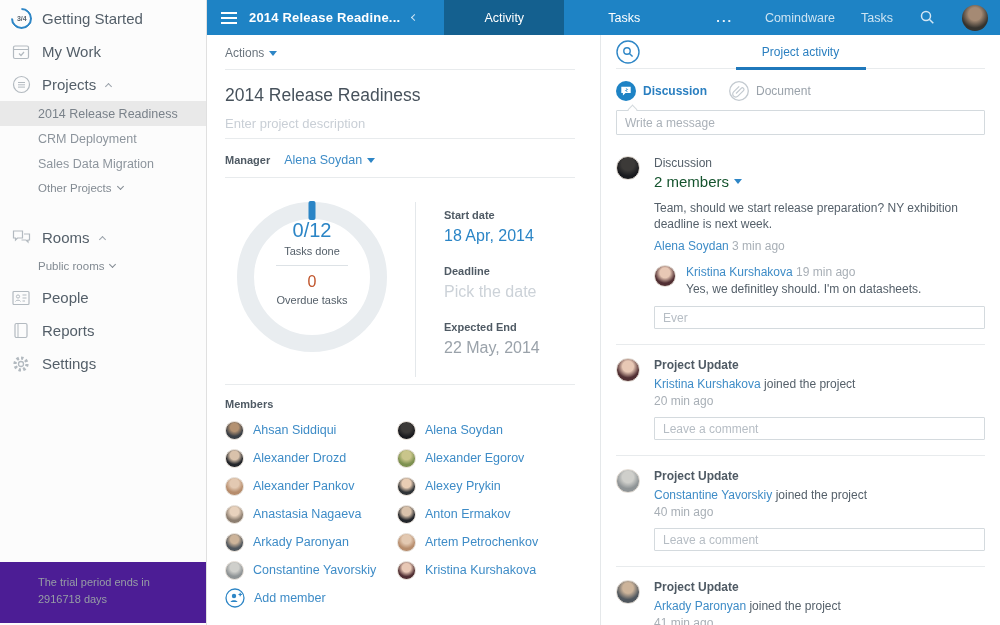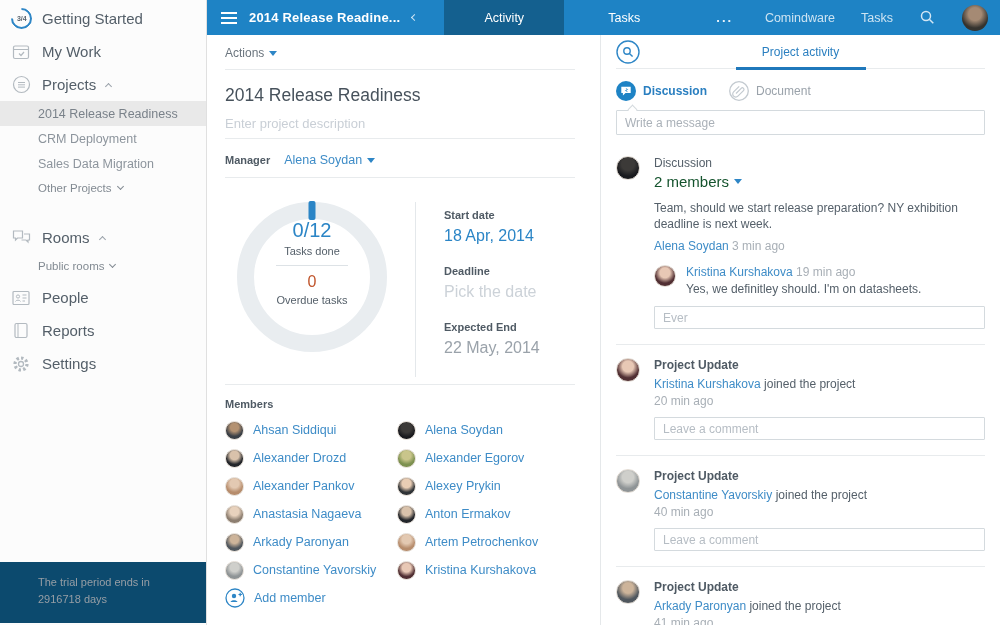--- a/index.html
+++ b/index.html
@@ -22,21 +22,21 @@
   .nav-icon { width:22px; display:flex; justify-content:center; align-items:center; }
   .sub-item { height:25px; display:flex; align-items:center; padding-left:38px;
     font-size:12.5px; color:#8d959d; cursor:pointer; gap:6px; }
   .sub-item.selected { background:#e9e9e9; color:#7a828a; }
   .sub-item.small { font-size:11.5px; height:23px; color:#828a92; }
   .rooms-gap { margin-top:22px; }
   .gs-badge { width:21px; height:21px; border-radius:50%; border:2px solid #2e86c6;
     border-left-color:transparent; transform:rotate(45deg);
     display:flex; align-items:center; justify-content:center; flex:none; }
   .gs-num { transform:rotate(-45deg); font-size:7px; font-weight:bold; color:#5a646e; }
-  .trial { position:absolute; bottom:2px; left:0; right:0; background:#0c4a6e;
+  .trial { position:absolute; bottom:2px; left:0; right:0; background:#4c1d95;
     padding:12px 24px 14px 38px; font-size:11px; line-height:1.6; color:#979ea5; }
 
   .chev { display:inline-block; width:5px; height:5px;
     border-right:1.5px solid currentColor; border-bottom:1.5px solid currentColor; }
   .chev.up { transform:rotate(-135deg); margin-top:3px; }
   .chev.down { transform:rotate(45deg); margin-bottom:2px; }
   .chev.left { transform:rotate(135deg); }
   .caret { display:inline-block; width:0; height:0; border-left:4px solid transparent;
     border-right:4px solid transparent; border-top:5px solid #2e86c6; margin-left:5px; }
 

